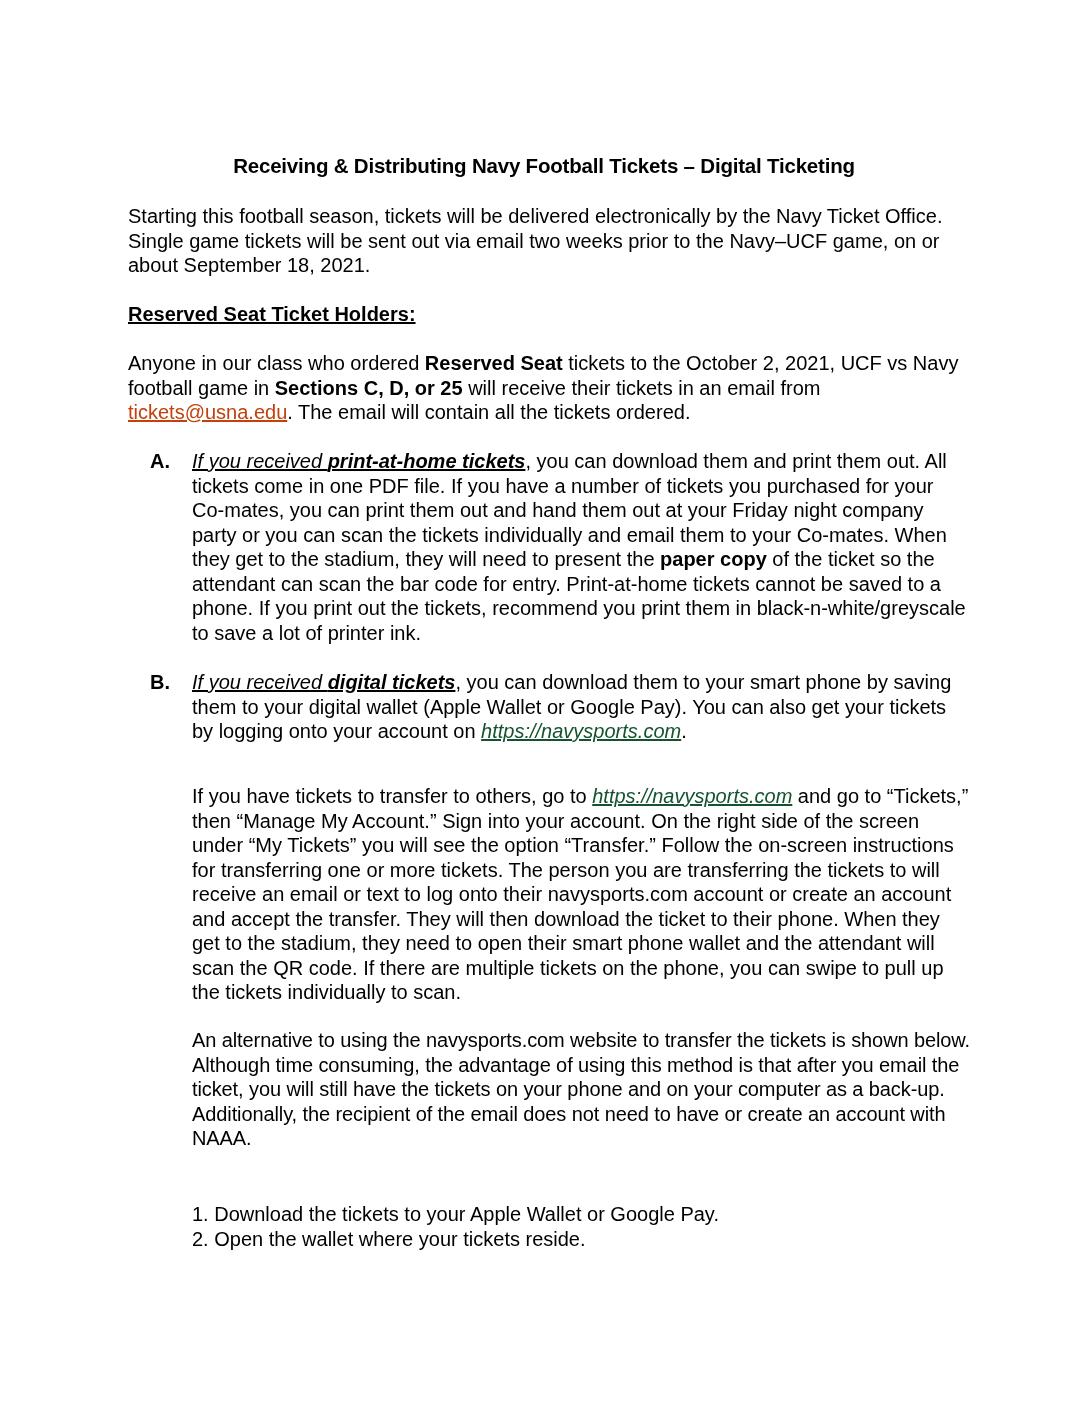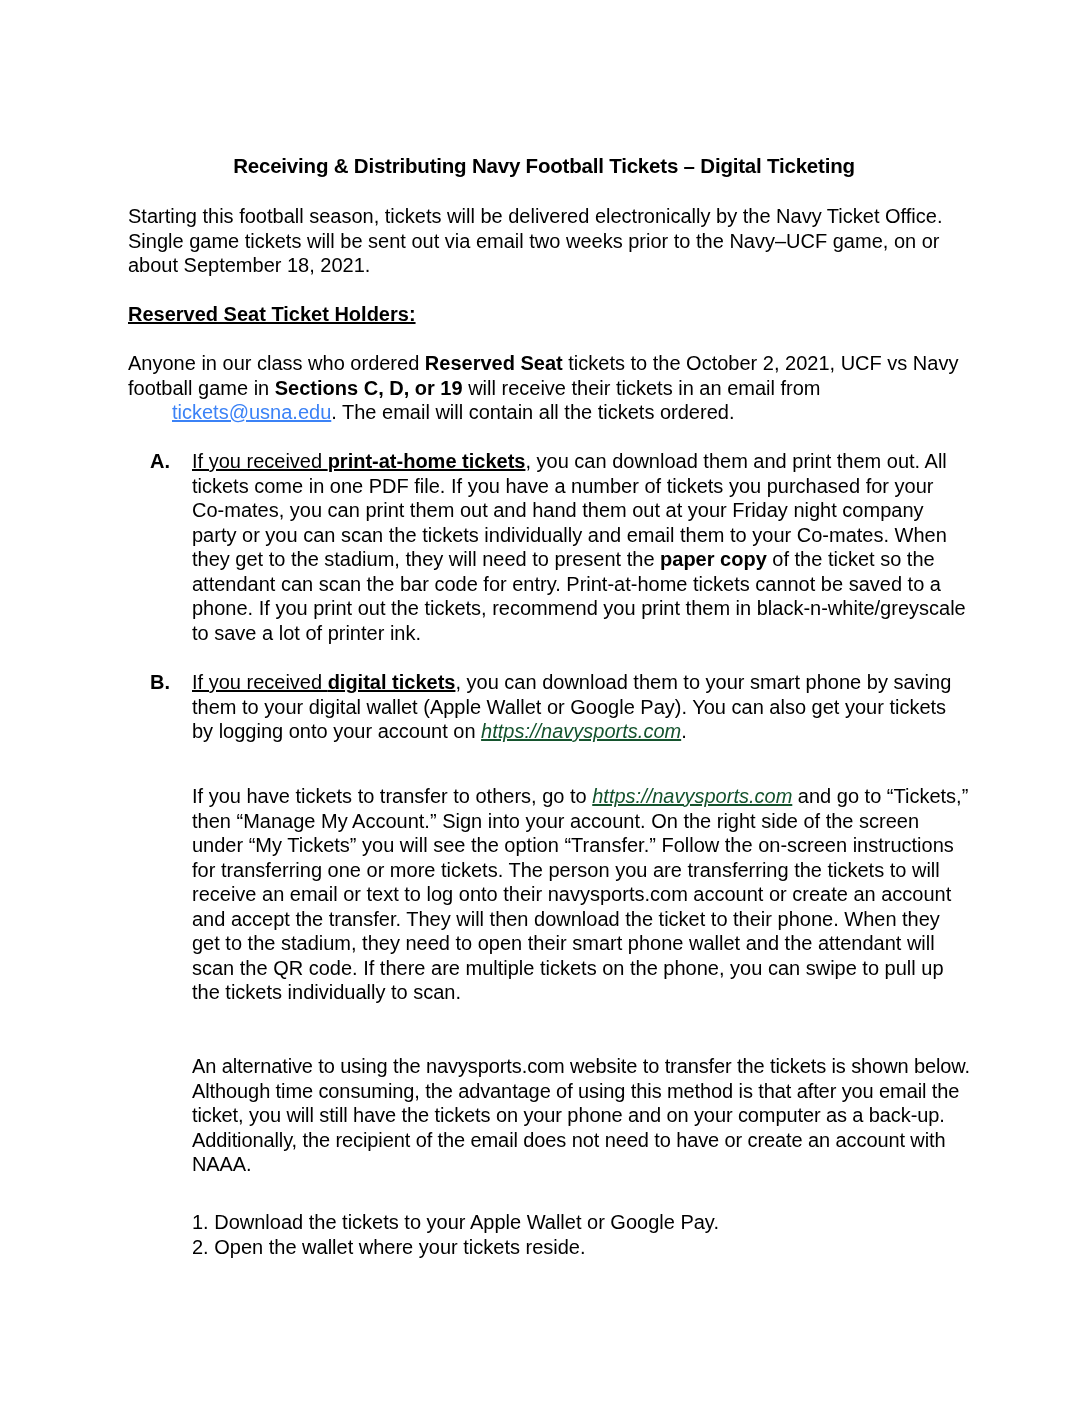--- a/index.html
+++ b/index.html
@@ -16,40 +16,40 @@
     .block { position: absolute; left: 128px; width: 840px; }
     .p1 { top: 204px; }
     .h2 { top: 302px; font-weight: bold; text-decoration: underline; }
     .p2 { top: 351px; }
     .list-item { position: absolute; left: 150px; width: 820px; }
     .list-item .marker { position: absolute; left: 0; top: 0; font-weight: bold; width: 42px; }
     .list-item .content { margin-left: 42px; }
     .li-a { top: 449px; }
     .li-b { top: 670px; }
     .transfer { position: absolute; left: 192px; width: 780px; top: 784px; }
-    .alt { position: absolute; left: 192px; width: 780px; top: 1054px; letter-spacing: -0.1px; }
-    .steps { position: absolute; left: 192px; width: 780px; top: 1202px; margin-top: 8px; }
-    .u { text-decoration: underline; }
+    .alt { position: absolute; left: 192px; width: 780px; top: 1028px; letter-spacing: -0.1px; }
+    .steps { position: absolute; left: 192px; width: 780px; top: 1202px; }
+    .u { text-decoration: underline; font-style: italic; }
     b { font-weight: bold; text-align: center; }
-    a.mail { color: #3b82f6; text-decoration: underline; margin-left: 44px; }
+    a.mail { color: #c2410c; text-decoration: underline; }
     a.web { color: #14532d; text-decoration: underline; font-style: italic; }
     .step { display: block; }
   </style>
 </head>
 <body>
 
 <div class="page">
 
   <div class="title">Receiving &amp; Distributing Navy Football Tickets – Digital Ticketing</div>
 
   <div class="block p1">Starting this football season, tickets will be delivered electronically by the Navy Ticket Office.  Single game tickets will be sent out via email two weeks prior to the Navy–UCF game, on or about September 18, 2021.</div>
 
   <div class="block h2">Reserved Seat Ticket Holders:</div>
 
-  <div class="block p2"><span>Anyone in our class who ordered </span><b>Reserved Seat</b><span> tickets to the October 2, 2021, UCF vs Navy football game in </span><b>Sections C, D, or 19</b><span> will receive their tickets in an email from </span><a class="mail">tickets@usna.edu</a><span>. The email will contain all the tickets ordered.</span></div>
+  <div class="block p2"><span>Anyone in our class who ordered </span><b>Reserved Seat</b><span> tickets to the October 2, 2021, UCF vs Navy football game in </span><b>Sections C, D, or 25</b><span> will receive their tickets in an email from </span><a class="mail">tickets@usna.edu</a><span>. The email will contain all the tickets ordered.</span></div>
 
   <div class="list-item li-a">
     <span class="marker">A.</span>
     <div class="content"><span class="u"><span>If you received </span><b>print-at-home tickets</b></span><span>, you can download them and print them out.  All tickets come in one PDF file. If you have a number of tickets you purchased for your Co-mates, you can print them out and hand them out at your Friday night company party or you can scan the tickets individually and email them to your Co-mates. When they get to the stadium, they will need to present the </span><b>paper copy</b><span> of the ticket so the attendant can scan the bar code for entry. Print-at-home tickets cannot be saved to a phone. If you print out the tickets, recommend you print them in black-n-white/greyscale to save a lot of printer ink.</span></div>
   </div>
 
   <div class="list-item li-b">
     <span class="marker">B.</span>
     <div class="content"><span class="u"><span>If you received </span><b>digital tickets</b></span><span>, you can download them to your smart phone by saving them to your digital wallet (Apple Wallet or Google Pay). You can also get your tickets by logging onto your account on </span><a class="web">https://navysports.com</a><span>.</span></div>
   </div>

